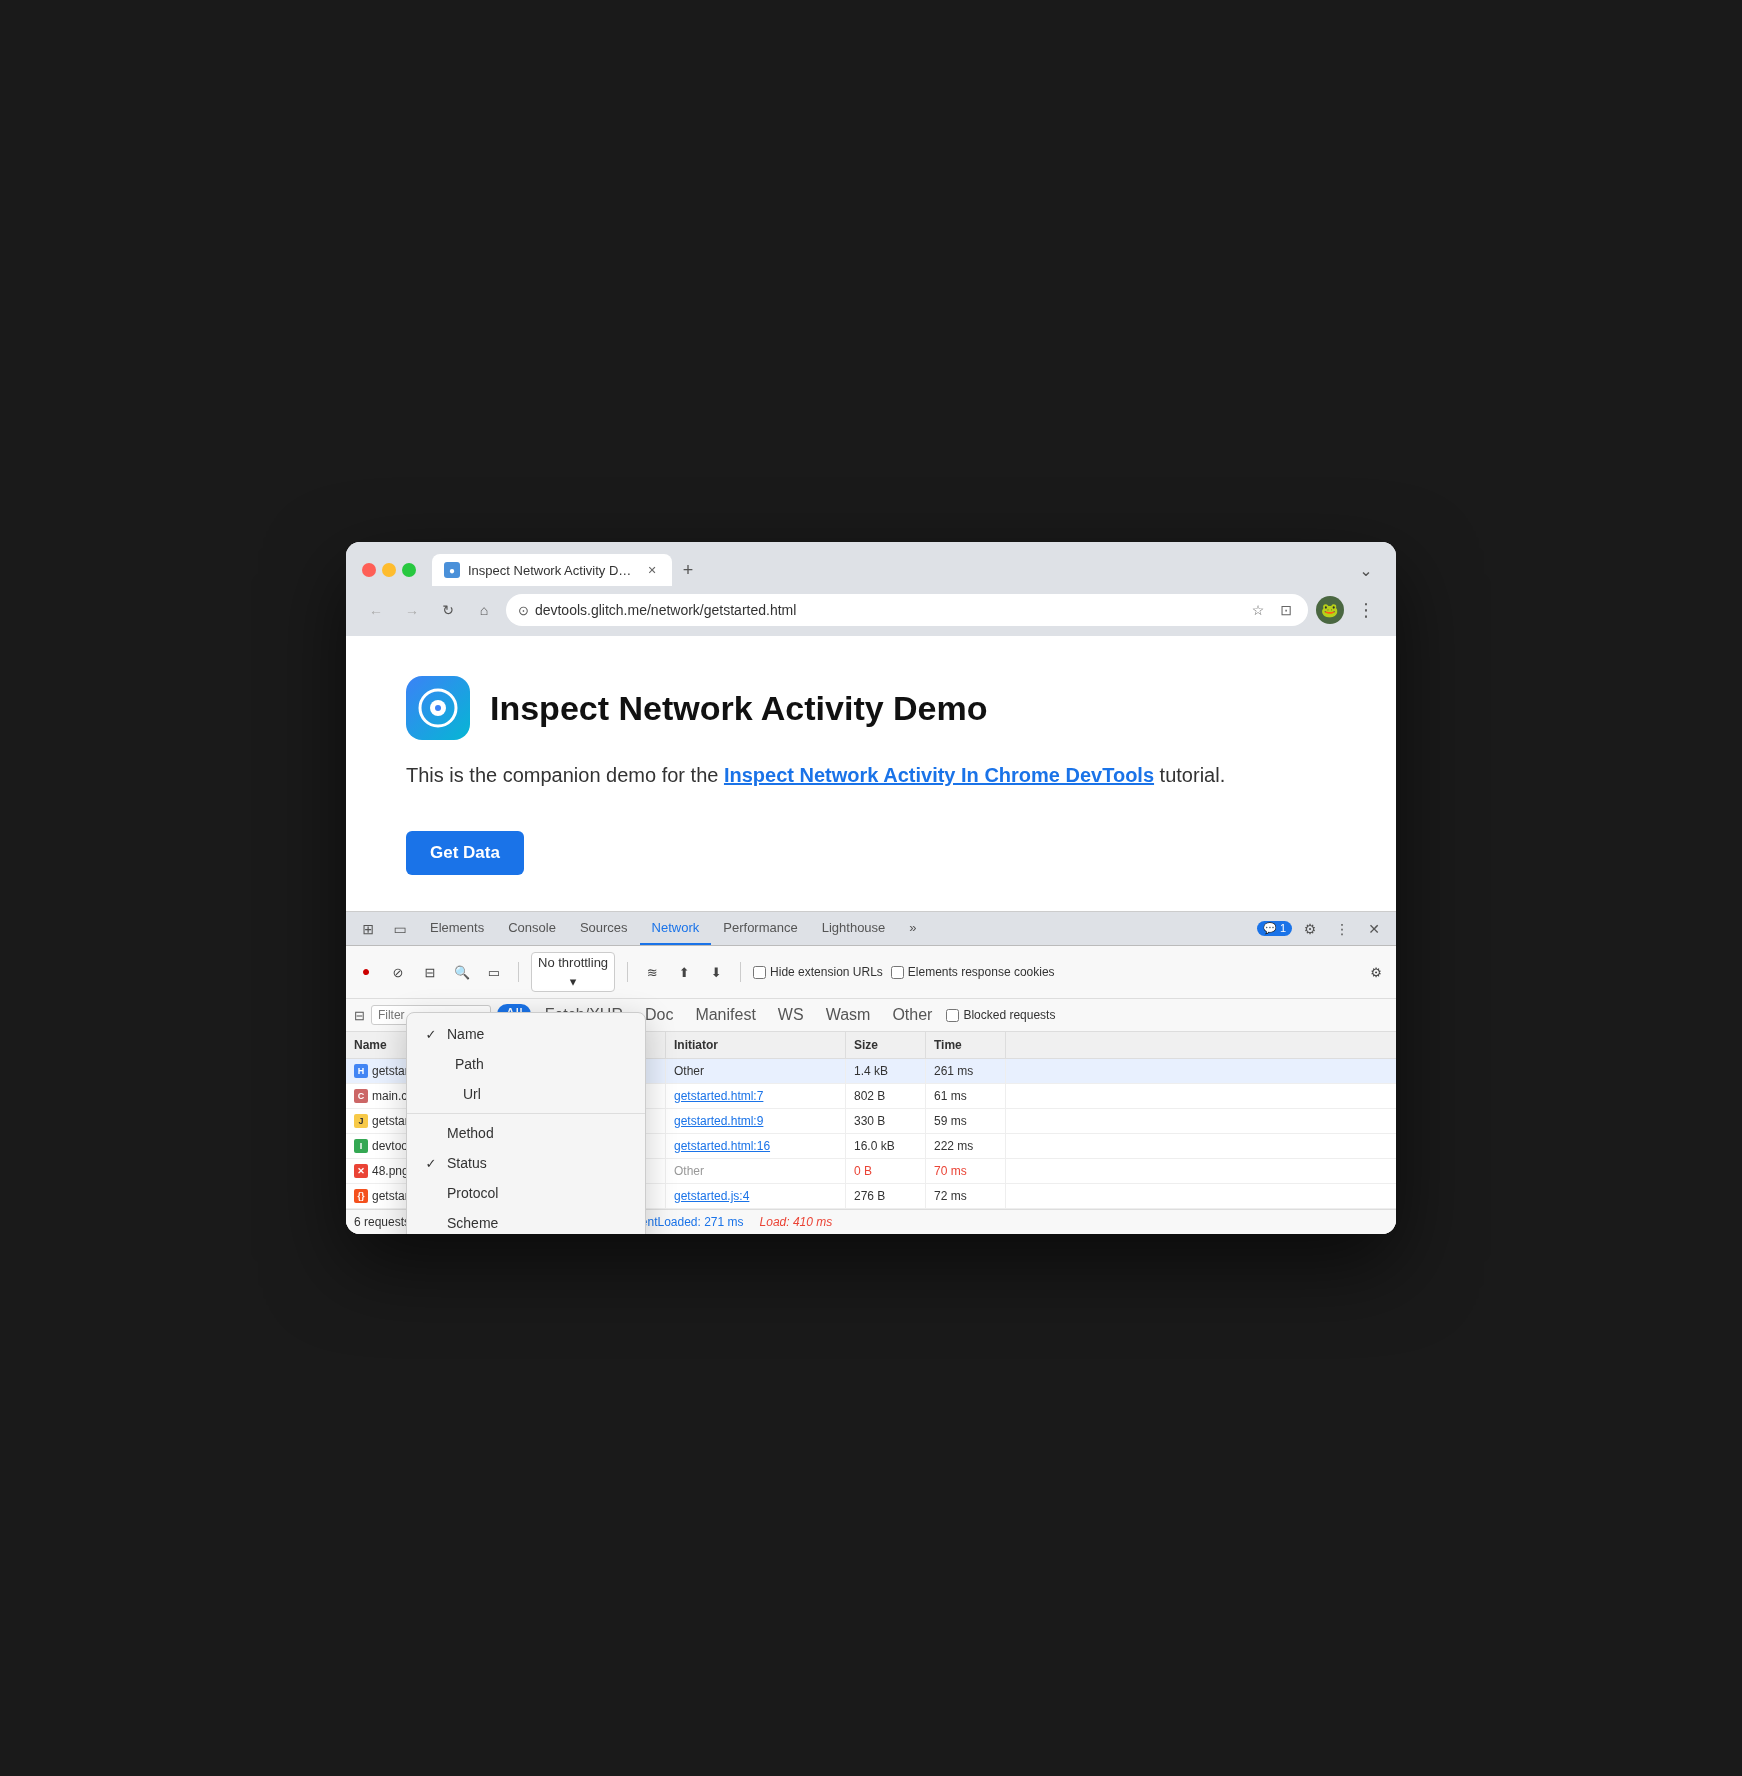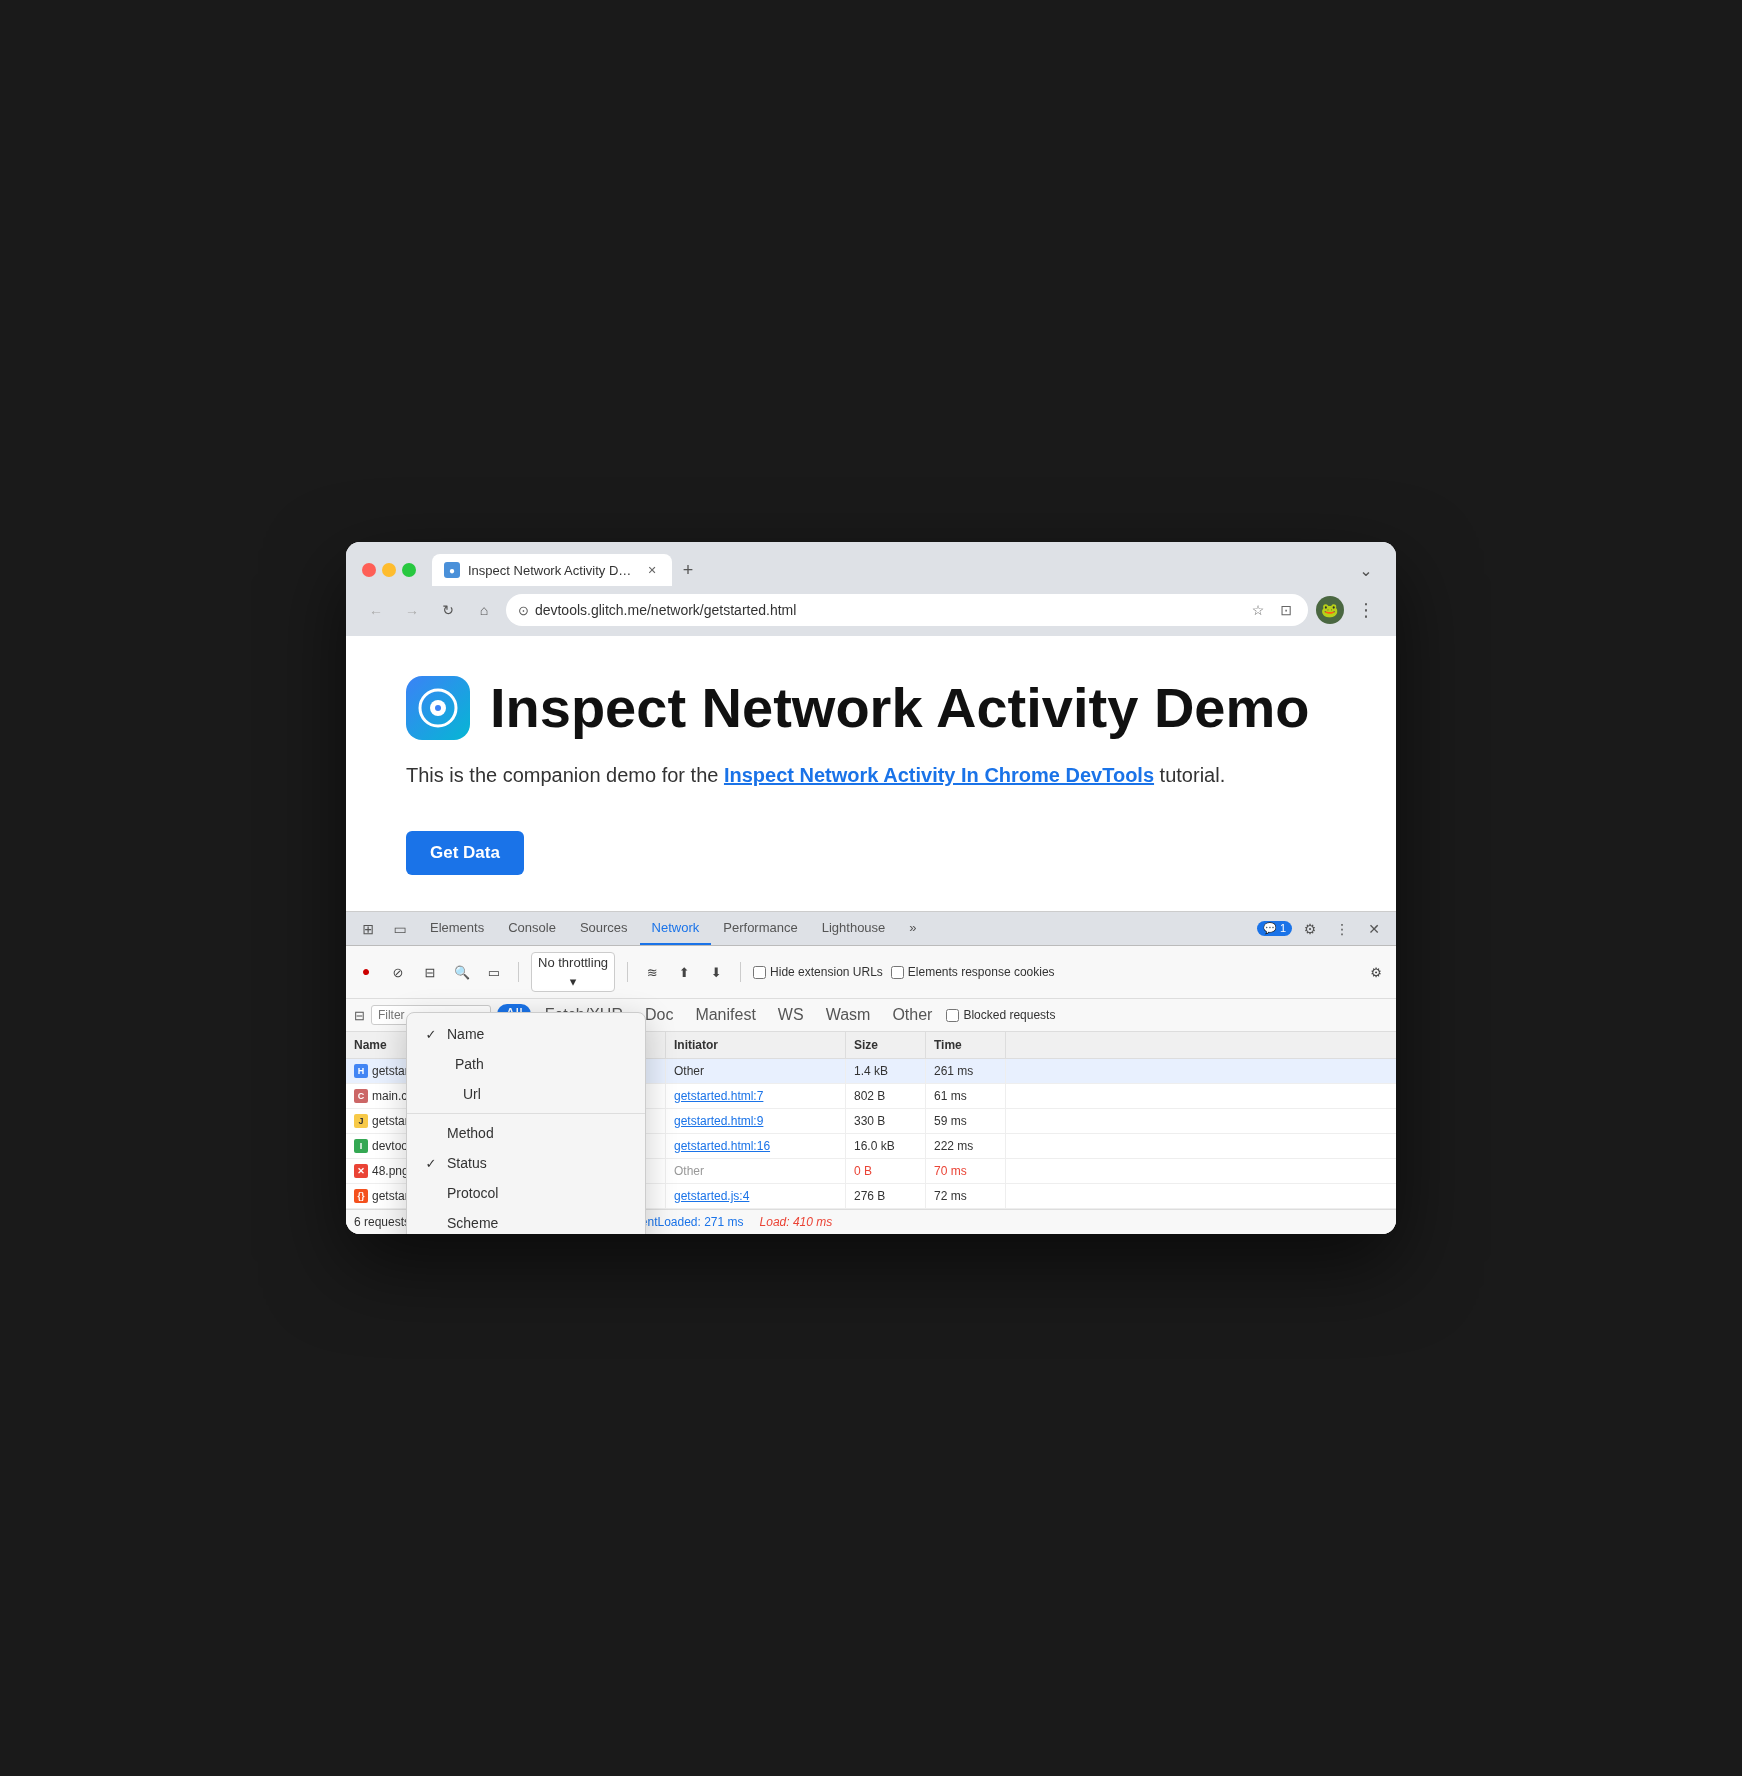--- a/index.html
+++ b/index.html
@@ -195,21 +195,21 @@
       border-radius: 16px;
       display: flex; align-items: center; justify-content: center;
     }
 
     .page-logo svg {
       width: 40px; height: 40px;
       fill: white;
     }
 
     .page-title {
-      font-size: 56px;
+      font-size: 34px;
       font-weight: 900;
       color: #111;
       line-height: 1;
     }
 
     .page-subtitle {
       font-size: 20px;
       color: #333;
       margin-bottom: 24px;
     }

